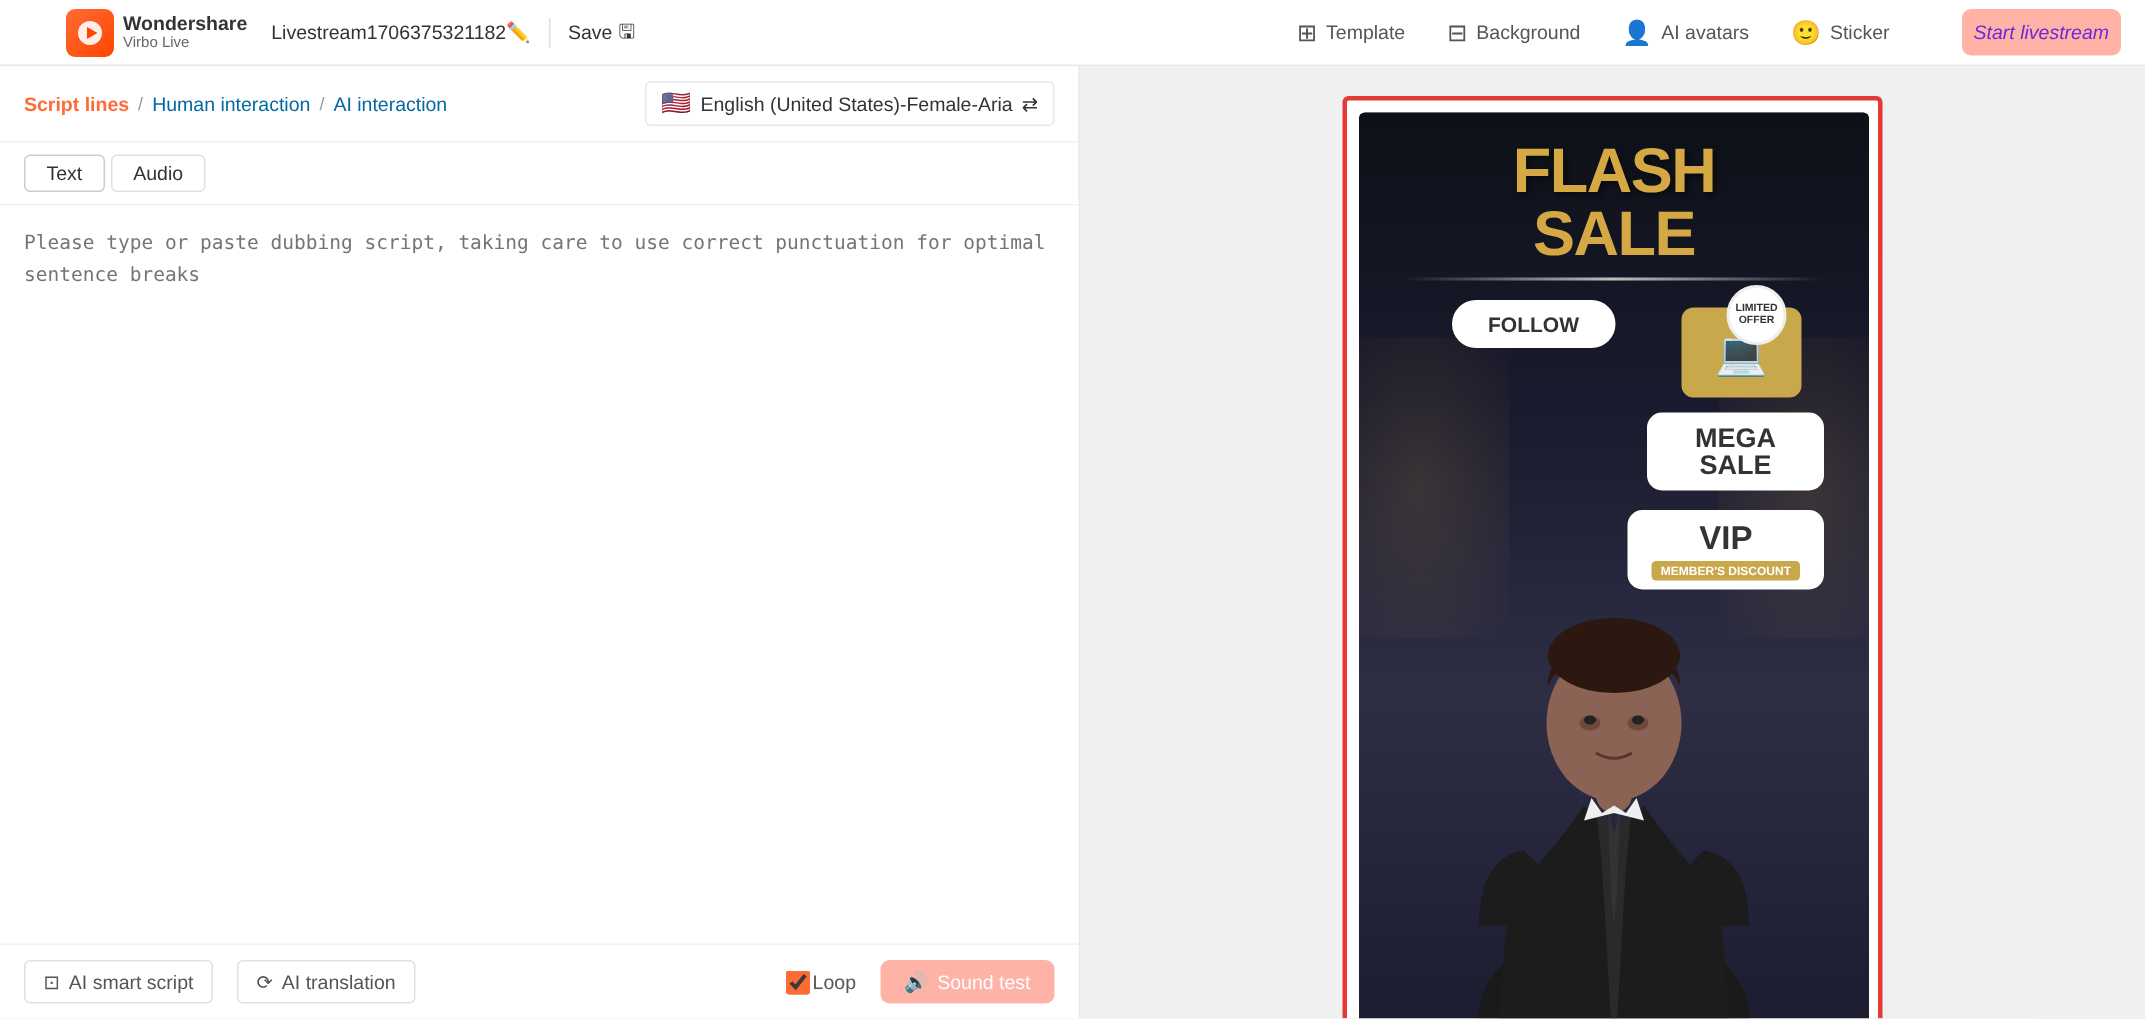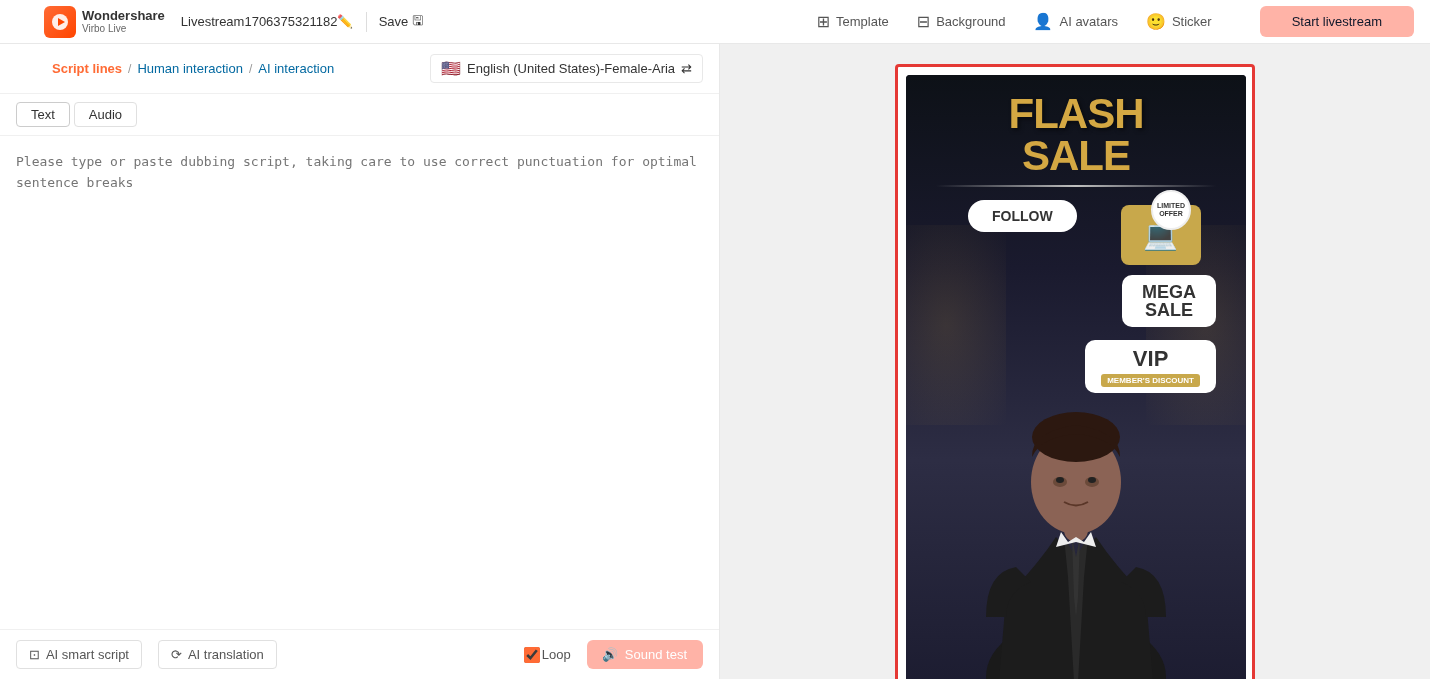--- a/index.html
+++ b/index.html
@@ -13,31 +13,31 @@
     .topbar-logo { display: flex; align-items: center; gap: 6px; margin-right: 16px; margin-left: 28px; }
     .logo-icon { width: 32px; height: 32px; background: linear-gradient(135deg, #ff6b35, #ff4500); border-radius: 6px; display: flex; align-items: center; justify-content: center; }
     .logo-text { font-size: 13px; font-weight: 700; color: #333; line-height: 1.1; }
     .logo-sub { font-size: 10px; color: #666; font-weight: 400; }
     .topbar-title { font-size: 13px; color: #333; display: flex; align-items: center; gap: 6px; }
     .topbar-divider { width: 1px; height: 20px; background: #ddd; margin: 0 12px; }
     .topbar-save { display: flex; align-items: center; gap: 4px; font-size: 13px; color: #333; cursor: pointer; }
     .topbar-nav { margin-left: auto; display: flex; align-items: center; gap: 28px; }
     .topbar-nav-item { display: flex; align-items: center; gap: 6px; font-size: 13px; color: #555; cursor: pointer; }
     .nav-icon { font-size: 16px; }
-    .btn-start { background: #ffb3a7; color: #0f172a; border: none; border-radius: 6px; padding: 8px 32px; font-size: 13px; cursor: pointer; margin-left: 20px; }
+    .btn-start { background: #ffb3a7; color: #6d28d9; border: none; border-radius: 6px; padding: 8px 8px; font-size: 13px; cursor: pointer; margin-left: 20px; font-style: italic; }
 
     
     .main-content { display: flex; flex: 1; overflow: hidden; }
 
     
     .left-panel { width: 720px; flex-shrink: 0; display: flex; flex-direction: column; background: #fff; border-right: 1px solid #e8e8e8; }
 
     
     .script-header { display: flex; align-items: center; padding: 10px 16px; border-bottom: 1px solid #f0f0f0; gap: 6px; }
-    .script-lines { font-size: 13px; color: #ff6b35; font-weight: 600; cursor: pointer; margin-left: 36px; }
+    .script-lines { font-size: 13px; color: #ff6b35; font-weight: 600; cursor: pointer; }
     .breadcrumb-sep { color: #999; font-size: 12px; }
     .breadcrumb-item { font-size: 13px; color: #0369a1; cursor: pointer; }
     .lang-selector { margin-left: auto; display: flex; align-items: center; gap: 6px; font-size: 13px; color: #333; border: 1px solid #e8e8e8; border-radius: 4px; padding: 4px 10px; cursor: pointer; background: #fff; }
     .flag { font-size: 16px; }
 
     
     .tab-row { display: flex; align-items: center; padding: 8px 16px; gap: 4px; border-bottom: 1px solid #f0f0f0; }
     .tab-btn { padding: 4px 14px; border-radius: 4px; border: 1px solid #e0e0e0; font-size: 13px; cursor: pointer; background: #fff; color: #333; }
     .tab-btn.active { background: #fff; border-color: #ccc; font-weight: 500; }
 
@@ -65,21 +65,21 @@
     .sale-text { font-size: 42px; font-weight: 900; color: #d4a843; line-height: 1; font-family: Arial Black, sans-serif; letter-spacing: -1px; }
 
     
     .divider-line { position: absolute; top: 110px; left: 30px; right: 30px; height: 2px; background: linear-gradient(90deg, transparent, #c0c0c0, transparent); z-index: 2; }
 
     .follow-btn { position: absolute; top: 125px; left: 62px; background: #fff; border-radius: 20px; padding: 8px 24px; font-size: 14px; font-weight: 700; color: #333; z-index: 3; }
     .badge-starburst { position: absolute; top: 115px; right: 55px; width: 40px; height: 40px; background: #fff; border-radius: 50%; display: flex; align-items: center; justify-content: center; font-size: 7px; font-weight: 700; color: #333; text-align: center; line-height: 1.1; z-index: 3; border: 2px solid #eee; }
     .laptop-card { position: absolute; top: 130px; right: 45px; width: 80px; height: 60px; background: #c8a84b; border-radius: 8px; z-index: 2; display: flex; align-items: center; justify-content: center; }
     .laptop-icon { font-size: 28px; }
 
-    .mega-sale-badge { position: absolute; top: 200px; right: 30px; background: #fff; border-radius: 10px; padding: 8px 20px; z-index: 3; text-align: center; }
+    .mega-sale-badge { position: absolute; top: 200px; right: 30px; background: #fff; border-radius: 10px; padding: 8px 32px; z-index: 3; text-align: center; }
     .mega-text { font-size: 18px; font-weight: 900; color: #333; line-height: 1; }
     .sale-badge-text { font-size: 18px; font-weight: 900; color: #333; line-height: 1; }
 
     .vip-badge { position: absolute; top: 265px; right: 30px; background: #fff; border-radius: 10px; padding: 6px 16px; z-index: 3; text-align: center; }
     .vip-text { font-size: 22px; font-weight: 900; color: #333; }
     .members-text { font-size: 8px; color: #c8a84b; font-weight: 700; background: #c8a84b; color: #fff; padding: 2px 6px; border-radius: 3px; margin-top: 2px; }
 
     
     .person-area { position: absolute; bottom: 0; left: 50%; transform: translateX(-50%); width: 240px; height: 380px; z-index: 2; }
     .person-svg { width: 100%; height: 100%; }

